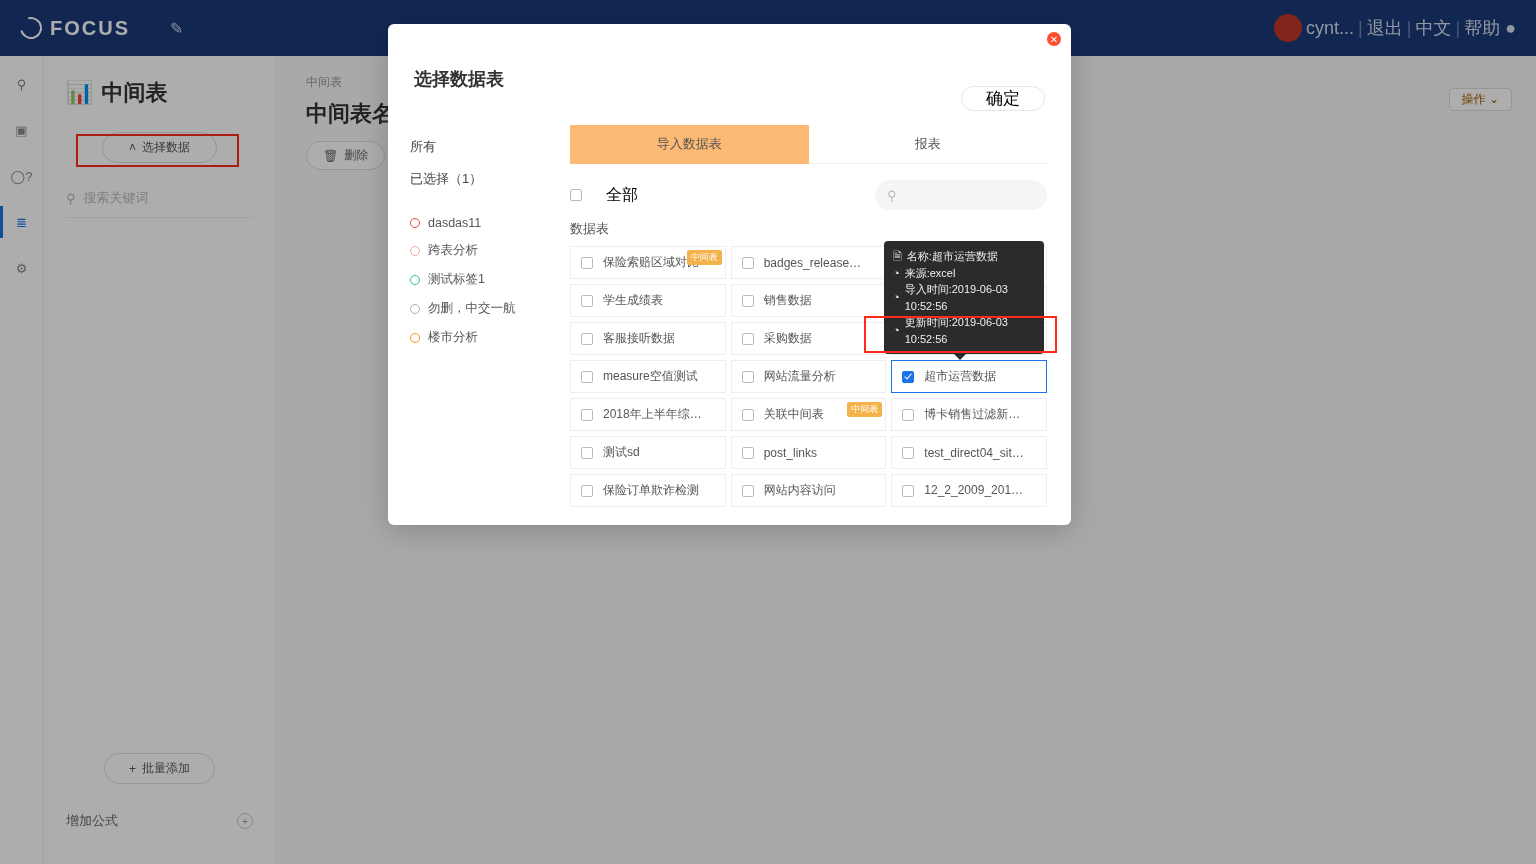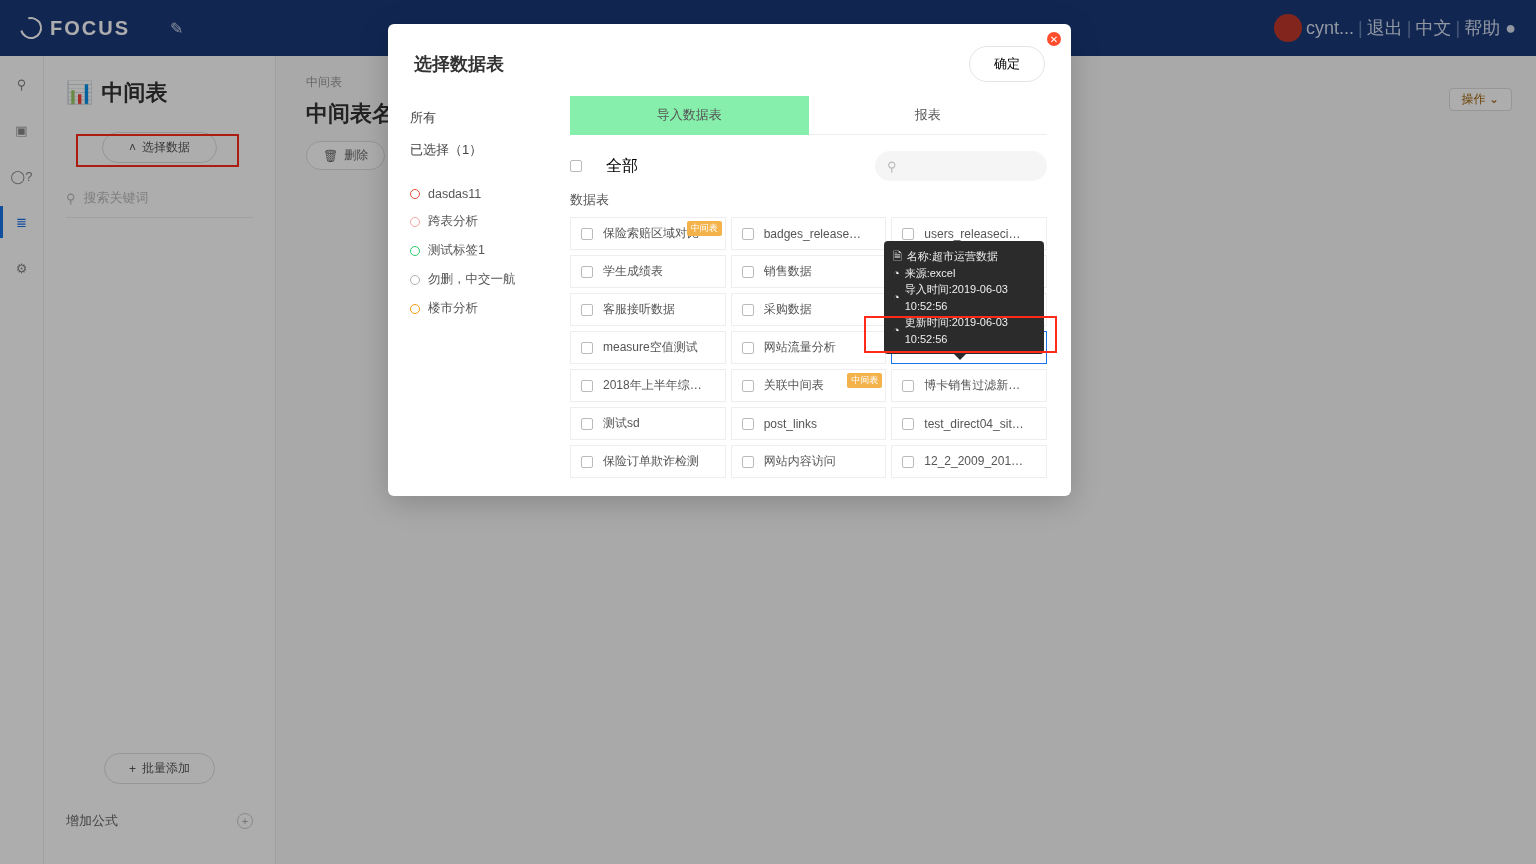--- a/index.html
+++ b/index.html
@@ -32,36 +32,36 @@
   .breadcrumb { font-size:12px; color:#999; margin-bottom:8px;}
   .content-title { font-size:22px; font-weight:600; margin-bottom:12px;}
   .del-btn { border:1px solid #ddd; border-radius:16px; padding:5px 16px; font-size:12px; color:#666; background:#fff; display:flex; align-items:center; gap:6px; cursor:pointer;}
   .ops-btn { position:absolute; right:24px; top:32px; border:1px solid #ddd; border-radius:4px; padding:2px 12px; font-size:12px; color:#a16207; background:#fff; cursor:pointer;}
   
   .overlay { position:absolute; inset:0; background:rgba(0,0,0,0.32); z-index:10;}
   .modal { position:absolute; left:388px; top:24px; width:683px; background:#fff; border-radius:6px; z-index:11; box-shadow:0 6px 30px rgba(0,0,0,0.2); padding-bottom:18px;}
   .modal-close { position:absolute; right:10px; top:8px; width:14px; height:14px; border-radius:50%; background:#ff4d2e; color:#fff; font-size:10px; display:flex; align-items:center; justify-content:center; cursor:pointer;}
   .modal-head { display:flex; align-items:center; padding:22px 26px 14px;}
   .modal-title { font-size:18px; font-weight:600;}
-  .confirm-btn { margin-left:auto; border:1px solid #e5e5e5; border-radius:20px; padding:8px 24px; font-size:13px; background:#fff; cursor:pointer;}
+  .confirm-btn { margin-left:auto; border:1px solid #e5e5e5; border-radius:20px; padding:0 24px; font-size:17px; background:#fff; cursor:pointer;margin-top:40px;}
   .modal-body { display:flex;}
   .cat-col { width:168px; padding:6px 0 6px 22px; font-size:13px;}
   .cat-item { padding:7px 0; cursor:pointer; color:#444;}
   .tag-list { margin-top:15px;}
   .tag-item { display:flex; align-items:center; gap:8px; padding:6px 0; font-size:12.5px; color:#555;}
   .dot { width:10px; height:10px; border-radius:50%; border:1.8px solid; box-sizing:border-box;}
   .dot.red { border-color:#e74c3c;}
   .dot.pink { border-color:#f5a6a0;}
   .dot.green { border-color:#2ecc71;}
   .dot.gray { border-color:#b0b0b0;}
   .dot.orange { border-color:#f39c12;}
   .data-col { flex:1; padding:0 24px 0 14px;}
   .tabs { display:flex;}
   .tab { flex:0 0 50%; text-align:center; padding:10px 0; font-size:13px; color:#555; cursor:pointer;}
-  .tab.active { background:#86efac;}
+  .tab.active { background:#fdba74;}
   .tab:not(.active) { border-bottom:1px solid #eee;}
   .row-top { display:flex; align-items:center; margin:16px 0 10px;}
   .chk { width:12px; height:12px; border:1px solid #bbb; border-radius:2px; display:inline-block; flex:none; cursor:pointer;}
   .chk.checked { background:#1a73e8; border-color:#1a73e8; position:relative;}
   .chk.checked::after { content:""; position:absolute; left:3px; top:0px; width:3px; height:6px; border:solid #fff; border-width:0 1.8px 1.8px 0; transform:rotate(40deg);}
   .all-label { margin-left:24px; font-size:16px; color:#000000;}
   .search-box { margin-left:auto; width:172px; height:30px; background:#f5f5f6; border-radius:15px; display:flex; align-items:center; padding:0 12px; color:#bbb;}
   .section-label { font-size:13px; color:#555; margin:6px 0 8px;}
   .tbl-grid { display:grid; grid-template-columns:repeat(3, 1fr); gap:5px;}
   .tbl-cell { border:1px solid #eee; height:33px; display:flex; align-items:center; padding:0 10px; font-size:12px; color:#555; position:relative; background:#fff; cursor:pointer;}

